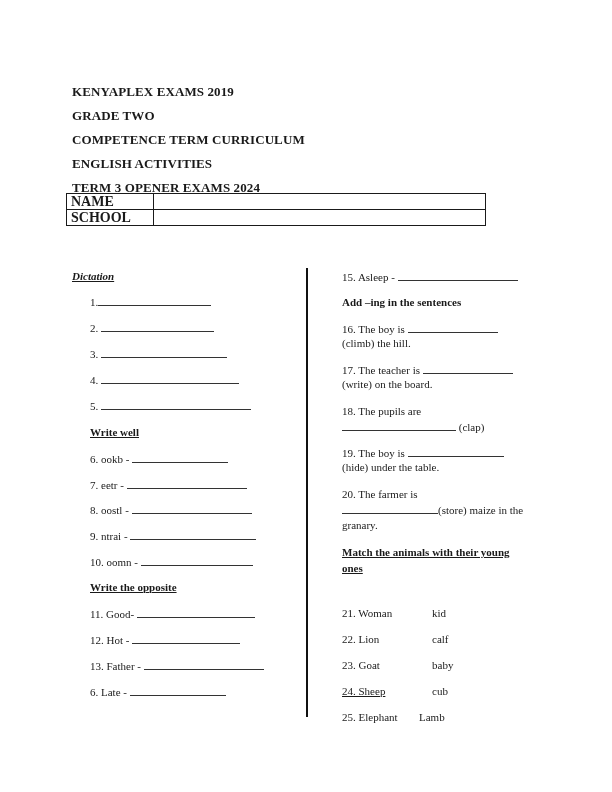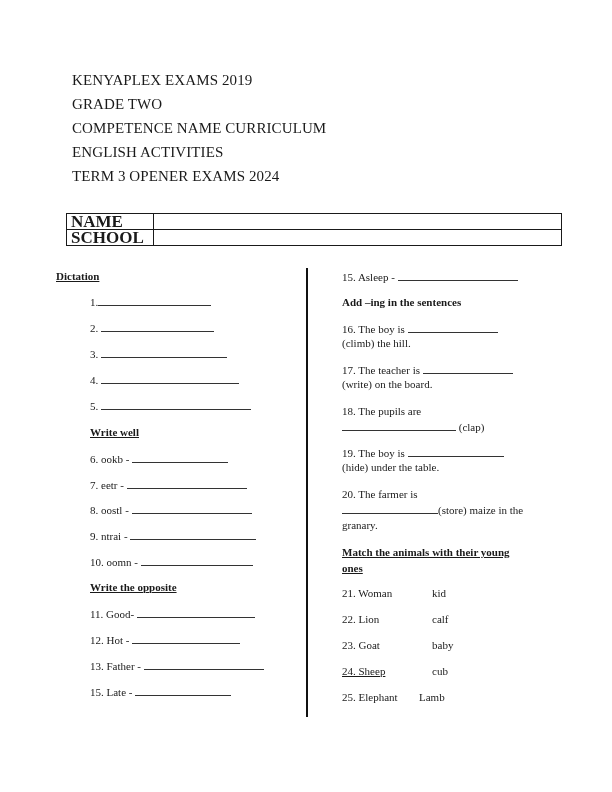--- a/index.html
+++ b/index.html
@@ -1,54 +1,54 @@
 <!DOCTYPE html>
 <html><head>
 <meta charset="utf-8">
 <style>
   html, body { margin: 0; padding: 0; background: #ffffff; }
   body { width: 612px; height: 792px; position: relative; overflow: hidden;
          font-family: "Liberation Serif", serif; color: #1a1a1a; }
-  .hdr { position: absolute; left: 72px; font-weight: normal; font-size: 15px; letter-spacing: 0.1px; }
-  table.info { position: absolute; left: 66px; top: 193px; width: 496px; border-collapse: collapse;
-               font-weight: bold; font-size: 17px; margin-top: 20px; }
+  .hdr { position: absolute; left: 72px; font-weight: bold; font-size: 13px; letter-spacing: 0.1px; margin-top: 12px; }
+  table.info { position: absolute; left: 66px; top: 193px; width: 420px; border-collapse: collapse;
+               font-weight: bold; font-size: 14px; }
   table.info td { border: 1px solid #1a1a1a; height: 15px; padding: 0 4px; line-height: 15px; }
   table.info td.lbl { width: 78px; }
   .divider { position: absolute; left: 306px; top: 268px; width: 1.5px; height: 449px; background: #111; }
   .t { position: absolute; font-size: 11px; white-space: nowrap; }
   .sec { position: absolute; font-size: 11px; font-weight: bold; text-decoration: underline; white-space: nowrap; }
   .secb { position: absolute; font-size: 11px; font-weight: bold; white-space: nowrap; }
   .blank { display: inline-block; border-bottom: 1px solid #333; height: 10px; vertical-align: baseline; }
-  .match { position: absolute; font-size: 11px; white-space: nowrap; }
+  .match { position: absolute; font-size: 11px; white-space: nowrap; margin-top: 20px; }
 </style>
 </head>
 <body>
 
 <div class="hdr" style="top:72px">KENYAPLEX EXAMS 2019</div>
 <div class="hdr" style="top:96px">GRADE TWO</div>
-<div class="hdr" style="top:120px">COMPETENCE NAME CURRICULUM</div>
+<div class="hdr" style="top:120px">COMPETENCE TERM CURRICULUM</div>
 <div class="hdr" style="top:144px">ENGLISH ACTIVITIES</div>
 <div class="hdr" style="top:168px">TERM 3 OPENER EXAMS 2024</div>
 
 <table class="info">
   <tbody>
       <tr>
     <td class="lbl">NAME</td>
     <td></td>
   </tr>
   <tr>
     <td class="lbl">SCHOOL</td>
     <td></td>
   </tr>
 </tbody>
   </table>
 
 <div class="divider"></div>
 
-<div class="sec" style="left:56px; top:270px;">Dictation</div>
+<div class="sec" style="left:72px; top:270px;font-style:italic;">Dictation</div>
 
 <div class="t" style="left:90px; top:295px;">
   <span>1.</span><span class="blank" style="width:113px"></span>
 </div>
 <div class="t" style="left:90px; top:321px;">
   <span>2. </span><span class="blank" style="width:113px"></span>
 </div>
 <div class="t" style="left:90px; top:347px;">
   <span>3. </span><span class="blank" style="width:126px"></span>
 </div>
@@ -82,21 +82,21 @@
 <div class="t" style="left:90px; top:607px;">
   <span>11. Good- </span><span class="blank" style="width:118px"></span>
 </div>
 <div class="t" style="left:90px; top:633px;">
   <span>12. Hot - </span><span class="blank" style="width:108px"></span>
 </div>
 <div class="t" style="left:90px; top:659px;">
   <span>13. Father - </span><span class="blank" style="width:120px"></span>
 </div>
 <div class="t" style="left:90px; top:685px;">
-  <span>15. Late - </span><span class="blank" style="width:96px"></span>
+  <span>6. Late - </span><span class="blank" style="width:96px"></span>
 </div>
 
 <div class="t" style="left:342px; top:270px;">
   <span>15. Asleep - </span><span class="blank" style="width:120px"></span>
 </div>
 
 <div class="secb" style="left:342px; top:296px;">Add –ing in the sentences</div>
 
 <div class="t" style="left:342px; top:322px;">
   <span>16. The boy is </span><span class="blank" style="width:90px"></span>

